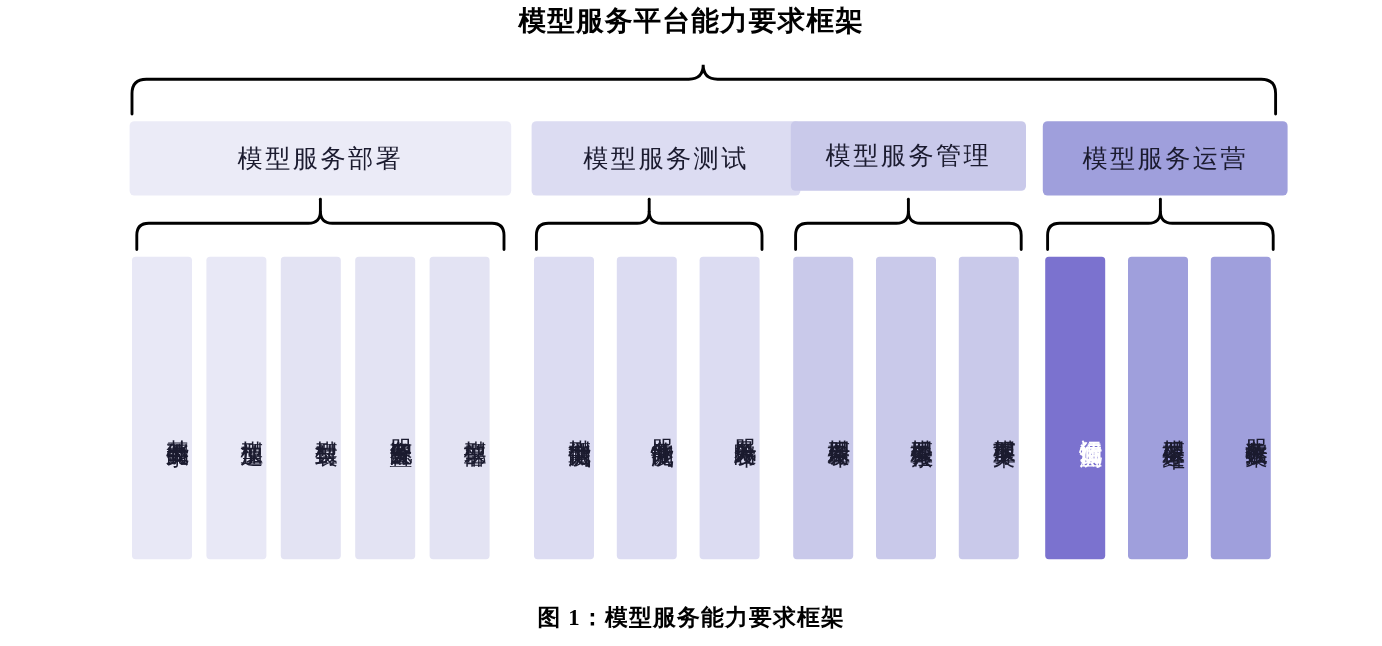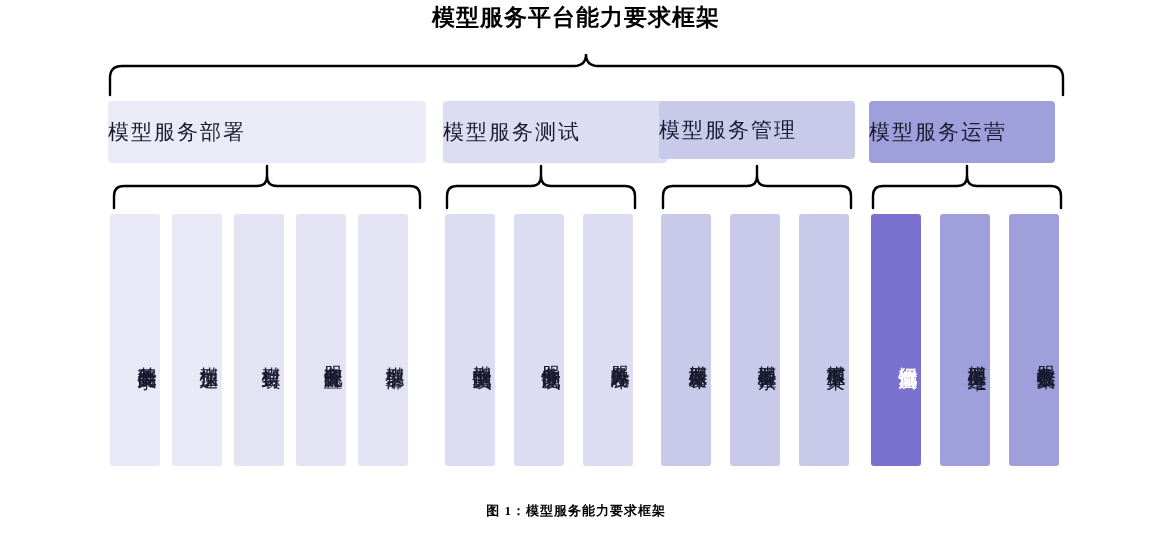--- a/index.html
+++ b/index.html
@@ -30,39 +30,40 @@
     font-family: Liberation Mono, monospace;
     letter-spacing: 1px;
     color: #000000;
   }
   #caption {
     position: absolute;
     top: 502px;
     left: 0;
     width: 1152px;
     text-align: center;
-    font-size: 13px;
+    font-size: 19px;
     font-weight: bold;
     font-family: "Liberation Serif", serif;
     letter-spacing: 1px;
     color: #000000;
   }
   .brace-layer {
     position: absolute;
     top: 0;
     left: 0;
     width: 1152px;
     height: 538px;
     pointer-events: none;
   }
   .group-box {
     position: absolute;
     border-radius: 4px;
     display: flex;
     align-items: center;
+    justify-content: center;
     font-size: 21px;
     letter-spacing: 2px;
     font-family: "Liberation Sans", sans-serif;
     color: #1b1b2f;
   }
   .leaf-box {
     position: absolute;
     border-radius: 3px;
     display: flex;
     align-items: flex-start;
@@ -145,21 +146,21 @@
   <div class="leaf-box" style="left:661px; top:214px; width:50px; height:252px; background:#c9c9ea;">
     <span>模型服务发布</span>
   </div>
   <div class="leaf-box" style="left:730px; top:214px; width:50px; height:252px; background:#c9c9ea;">
     <span>模型服务检索</span>
   </div>
   <div class="leaf-box" style="left:799px; top:214px; width:50px; height:252px; background:#c9c9ea;">
     <span>模型服务下架</span>
   </div>
 
-  <div class="group-box" style="left:869px; top:101px; width:186px; height:62px; background:#9f9fdc;">
+  <div class="group-box" style="left:869px; top:101px; width:204px; height:62px; background:#9f9fdc;">
     <span>模型服务运营</span>
   </div>
   <div class="leaf-box light-text" style="left:871px; top:214px; width:50px; height:252px; background:#7b72cf;">
     <span>运行情况监测</span>
   </div>
   <div class="leaf-box" style="left:940px; top:214px; width:50px; height:252px; background:#9f9fdc;">
     <span>模型服务运维</span>
   </div>
   <div class="leaf-box" style="left:1009px; top:214px; width:50px; height:252px; background:#9f9fdc;">
     <span>服务数据收集</span>

